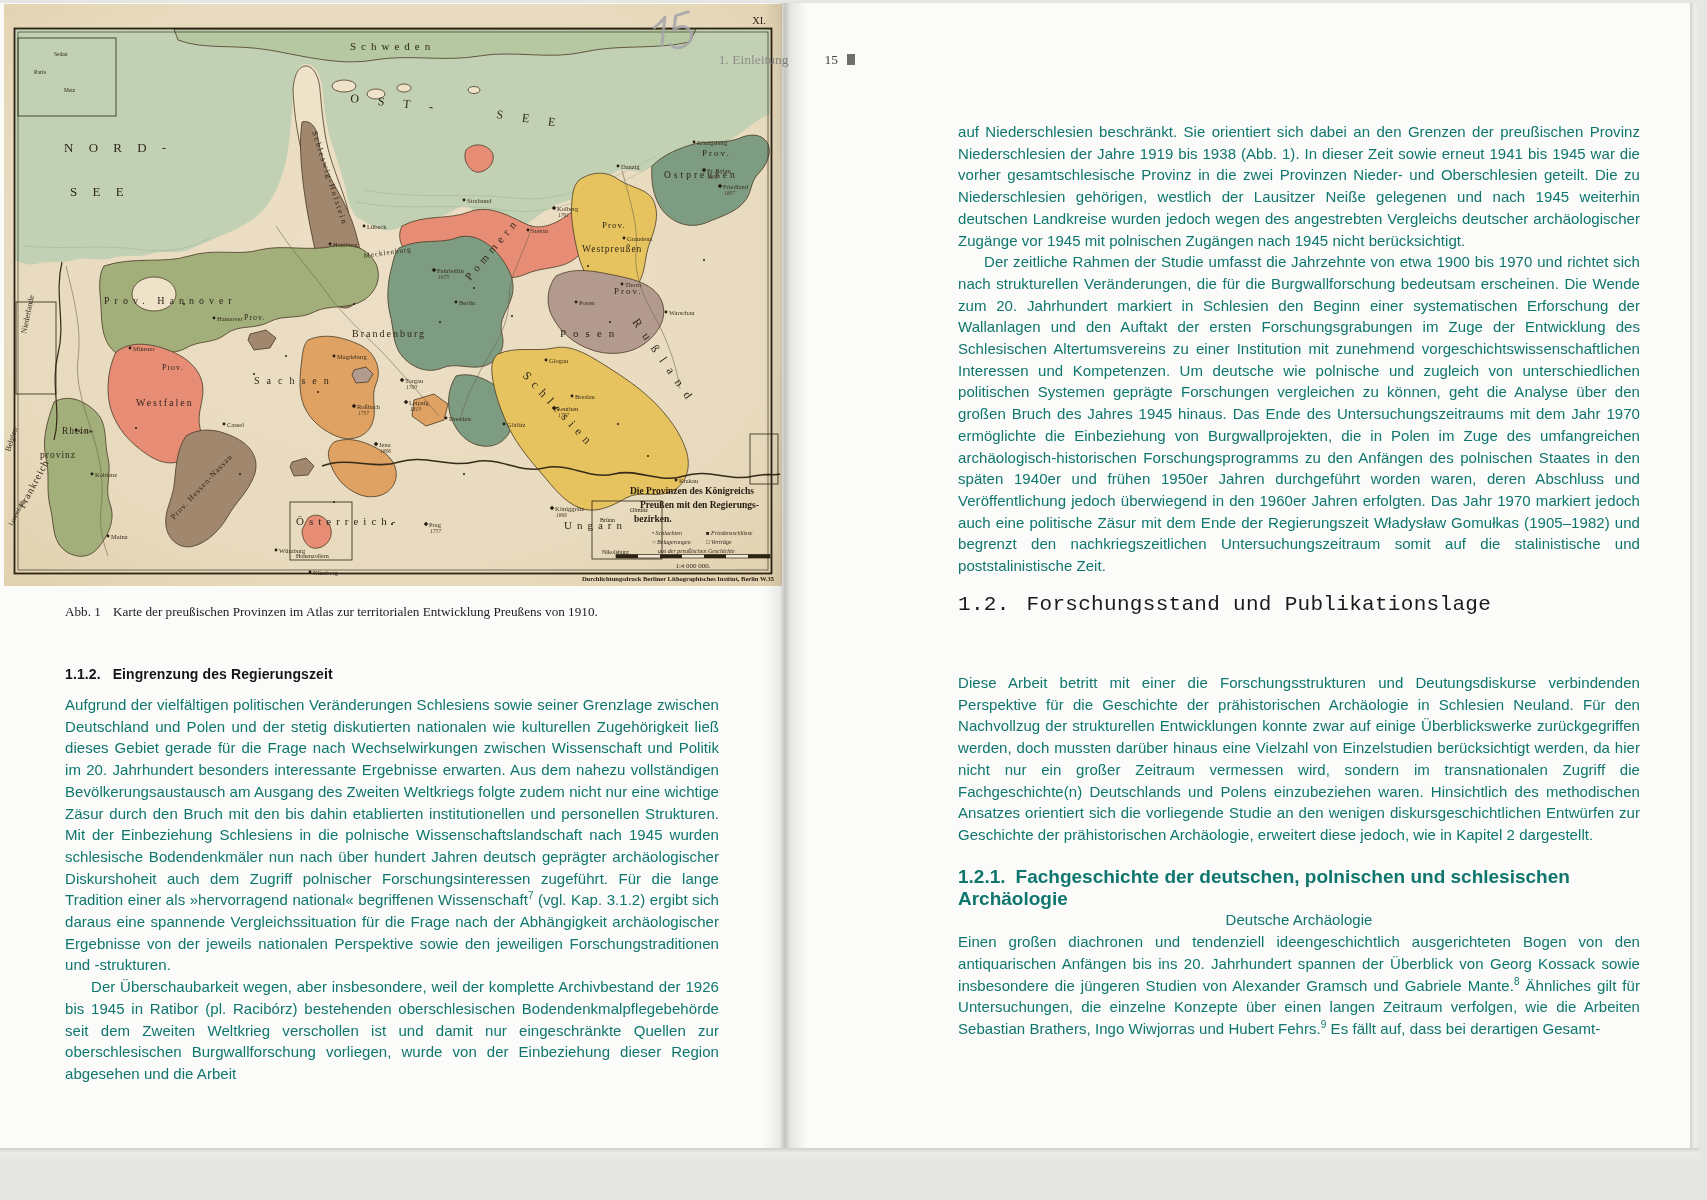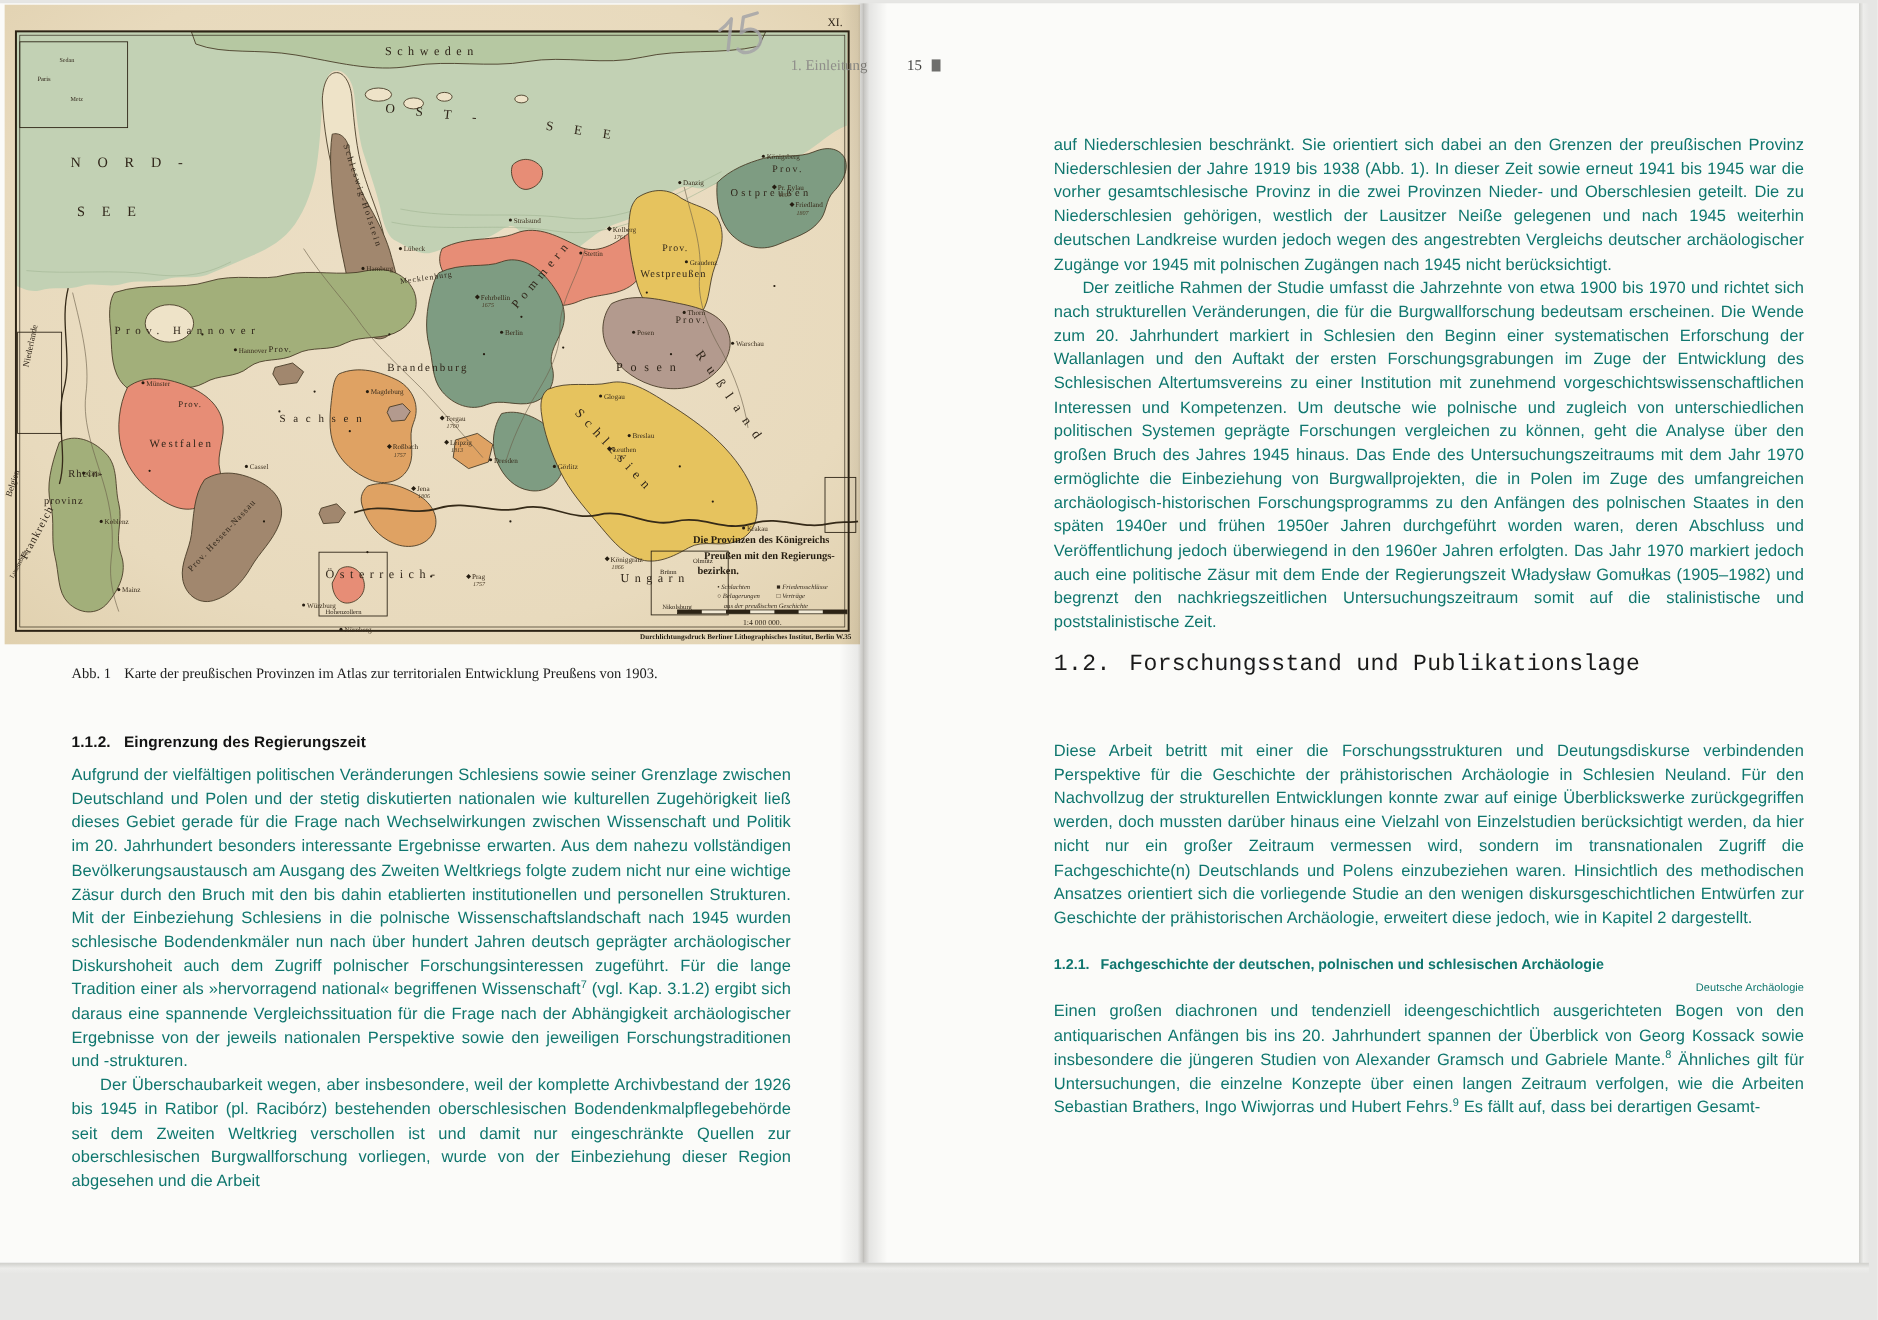--- a/index.html
+++ b/index.html
@@ -37,23 +37,23 @@
     font-family:"Liberation Serif",serif;font-size:13.5px}
   .rp-header .chap{color:#8f8e8a}
   .rp-header .pnum{color:#3f3f3d;margin-left:36px}
   .pgsq{display:inline-block;width:8px;height:11px;background:#6e6e6c;margin-left:9px;transform:translateY(1px)}
   .rp-block1{left:958px;top:118px;width:682px}
   .rp-h12{position:absolute;left:958px;top:590px;font-family:Liberation Mono, monospace;font-size:21px;
     color:#1a1a1a;letter-spacing:.3px}
   .rp-h12 .h-num{margin-right:17px}
   .rp-block2{left:958px;top:669px;width:682px}
   .rp-block3{left:958px;top:863px;width:682px}
-  .h121{font-weight:bold;font-size:13px;letter-spacing:0;text-align:left}
+  .h121{font-weight:bold;font-size:19px;letter-spacing:0;text-align:left}
   .h121 .h-num{margin-right:10px}
-  .subhead{font-size:10px;text-align:right}
+  .subhead{font-size:15px;text-align:center}
   .rp-fns{left:958px;top:1071px;width:682px}
   .rp-block1,.rp-block2,.rp-block3{position:absolute}
 
   
   .mlab{fill:#30261a;font-family:"Liberation Serif",serif}
   .frak{font-weight:bold;fill:#241c10}
   .it{font-style:italic}
   .cname{font-size:6.5px;fill:#392d1d;font-family:"Liberation Serif",serif}
   .cyear{font-size:5.5px;font-style:italic;fill:#4a3c27;font-family:"Liberation Serif",serif}
   .cdot{fill:#241c10}
@@ -366,21 +366,21 @@
             <circle cx="662" cy="308" r="1.4" class="cdot"></circle>
             <text x="665" y="310.5" class="cname">Warschau</text>
             <rect x="428.4" y="264.4" width="3.2" height="3.2" transform="rotate(45 430 266)" class="cdot"></rect>
             <text x="433" y="268.5" class="cname">Fehrbellin</text>
             <text x="434" y="275" class="cyear">1675</text>
           </g>
       </svg>
     </div>
 
     <div class="lp-caption">
-      <span class="cap-label">Abb. 1</span><span>Karte der preußischen Provinzen im Atlas zur territorialen Entwicklung Preußens von 1903.</span>
+      <span class="cap-label">Abb. 1</span><span>Karte der preußischen Provinzen im Atlas zur territorialen Entwicklung Preußens von 1910.</span>
     </div>
 
     <div class="lp-h">
       <span class="h-num">1.1.2.</span><span>Eingrenzung des Regierungszeit</span>
     </div>
 
     <div class="body-col lp-body">
       <p><span>Aufgrund der vielfältigen politischen Veränderungen Schlesiens sowie seiner Grenzlage zwischen Deutschland und Polen und der stetig diskutierten nationalen wie kulturellen Zugehörigkeit ließ dieses Gebiet gerade für die Frage nach Wechselwirkungen zwischen Wissenschaft und Politik im 20. Jahrhundert besonders interessante Ergebnisse erwarten. Aus dem nahezu vollständigen Bevölkerungsaustausch am Ausgang des Zweiten Weltkriegs folgte zudem nicht nur eine wichtige Zäsur durch den Bruch mit den bis dahin etablierten institutionellen und personellen Strukturen. Mit der Einbeziehung Schlesiens in die polnische Wissenschaftslandschaft nach 1945 wurden schlesische Bodendenkmäler nun nach über hundert Jahren deutsch geprägter archäologischer Diskurshoheit auch dem Zugriff polnischer Forschungsinteressen zugeführt. Für die lange Tradition einer als »hervorragend national« begriffenen Wissenschaft</span><sup>7</sup><span> (vgl. Kap. 3.1.2) ergibt sich daraus eine spannende Vergleichssituation für die Frage nach der Abhängigkeit archäologischer Ergebnisse von der jeweils nationalen Perspektive sowie den jeweiligen Forschungstraditionen und -strukturen.</span></p>
       <p class="indent">Der Überschaubarkeit wegen, aber insbesondere, weil der komplette Archivbestand der 1926 bis 1945 in Ratibor (pl. Racibórz) bestehenden oberschlesischen Bodendenkmalpflegebehörde seit dem Zweiten Weltkrieg verschollen ist und damit nur eingeschränkte Quellen zur oberschlesischen Burgwallforschung vorliegen, wurde von der Einbeziehung dieser Region abgesehen und die Arbeit</p>
     </div>

